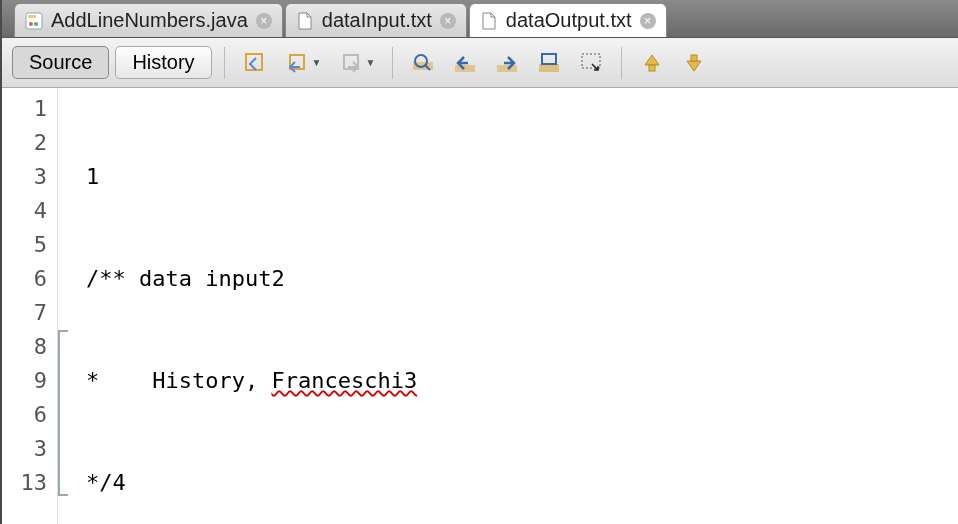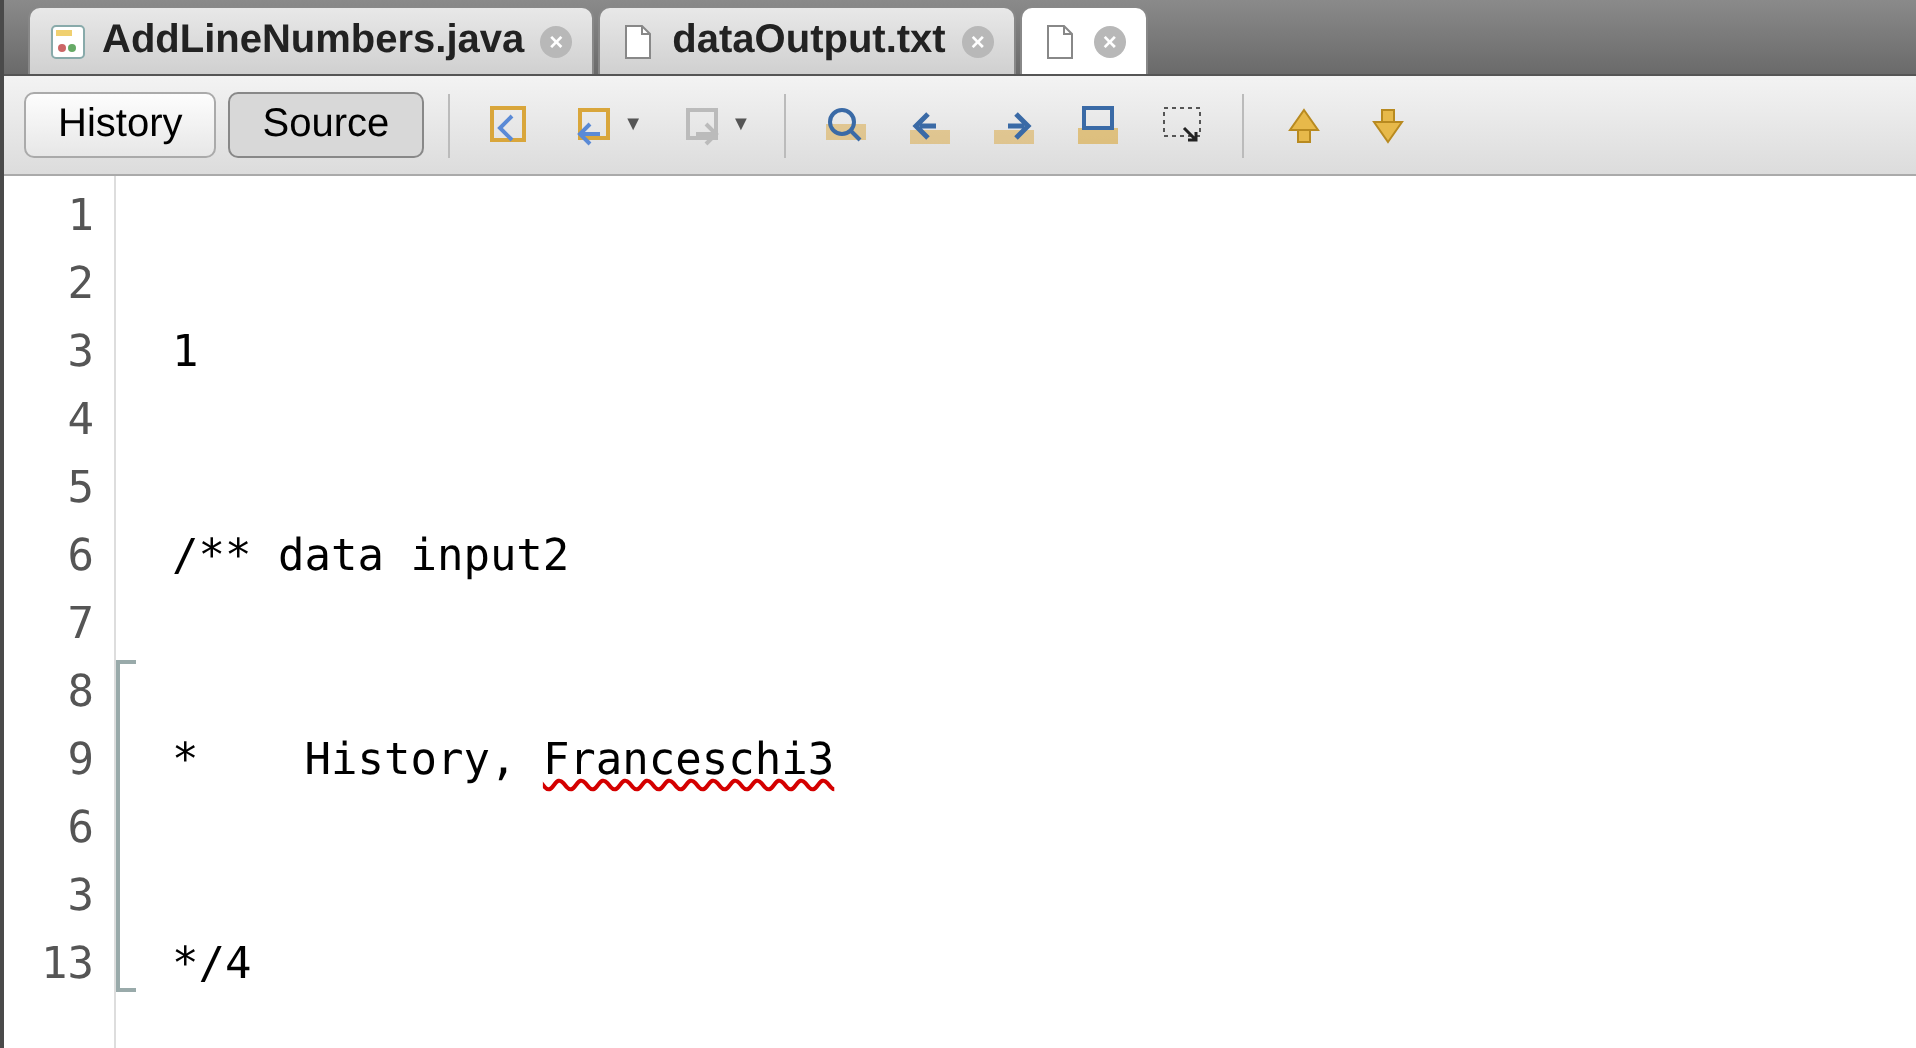--- a/index.html
+++ b/index.html
@@ -26,21 +26,20 @@
   padding: 6px 10px 6px 10px;
   background: linear-gradient(to bottom, #e8e8e8, #d0d0d0);
   border: 1px solid #888;
   border-bottom: none;
   border-radius: 6px 6px 0 0;
   margin-right: 2px;
   font-size: 20px;
   color: #222;
   cursor: pointer;
   height: 34px;
-  font-weight: bold;
 }
 .tab.active {
   background: #fff;
 }
 .tab-icon { width: 18px; height: 18px; display:inline-flex; align-items:center; justify-content:center; }
 .close-x { width:16px; height:16px; border-radius:50%; background:#b8b8b8; color:#fff; font-size:12px; display:inline-flex; align-items:center; justify-content:center; line-height:1; }
 .toolbar {
   display:flex;
   align-items:center;
   height:50px;
@@ -143,37 +142,38 @@
     <span>AddLineNumbers.java</span>
     <span class="close-x">×</span>
   </div>
   <div class="tab">
     <span class="tab-icon">
       <svg width="16" height="18" viewBox="0 0 16 18">
           <path d="M2 1 h8 l4 4 v12 h-12 z" fill="#fff" stroke="#888"></path>
           <path d="M10 1 v4 h4" fill="none" stroke="#888"></path>
         </svg>
     </span>
-    <span>dataOutput.txt</span>
+    <span>dataInput.txt</span>
     <span class="close-x">×</span>
   </div>
   <div class="tab active">
     <span class="tab-icon">
       <svg width="16" height="18" viewBox="0 0 16 18">
           <path d="M2 1 h8 l4 4 v12 h-12 z" fill="#fff" stroke="#888"></path>
           <path d="M10 1 v4 h4" fill="none" stroke="#888"></path>
         </svg>
     </span>
+    <span>dataOutput.txt</span>
     <span class="close-x">×</span>
   </div>
 </div>
 
 <div class="toolbar">
+  <div class="tool-text pressed">Source</div>
   <div class="tool-text">History</div>
-  <div class="tool-text pressed">Source</div>
   <div class="sep"></div>
   <div class="tool-btn">
     <svg width="26" height="26" viewBox="0 0 26 26">
         <rect x="4" y="4" width="16" height="16" fill="none" stroke="#d9a63b" stroke-width="2"></rect>
         <path d="M14 20 l-6 -6 l6 -6" fill="none" stroke="#5a8ad6" stroke-width="2"></path>
       </svg>
   </div>
   <div class="tool-btn">
     <svg width="26" height="26" viewBox="0 0 26 26">
         <rect x="6" y="5" width="14" height="14" fill="none" stroke="#d9a63b" stroke-width="2"></rect>

